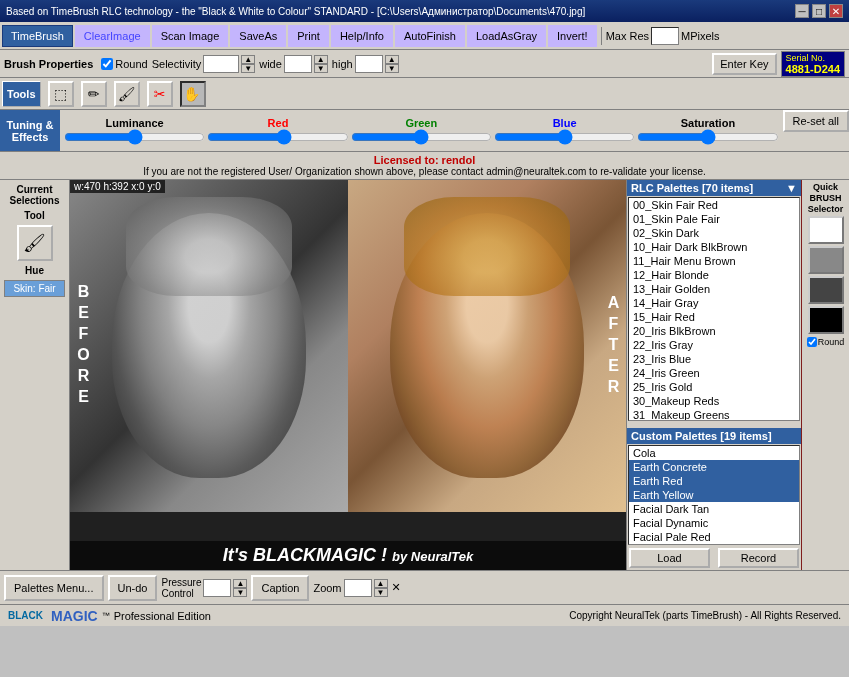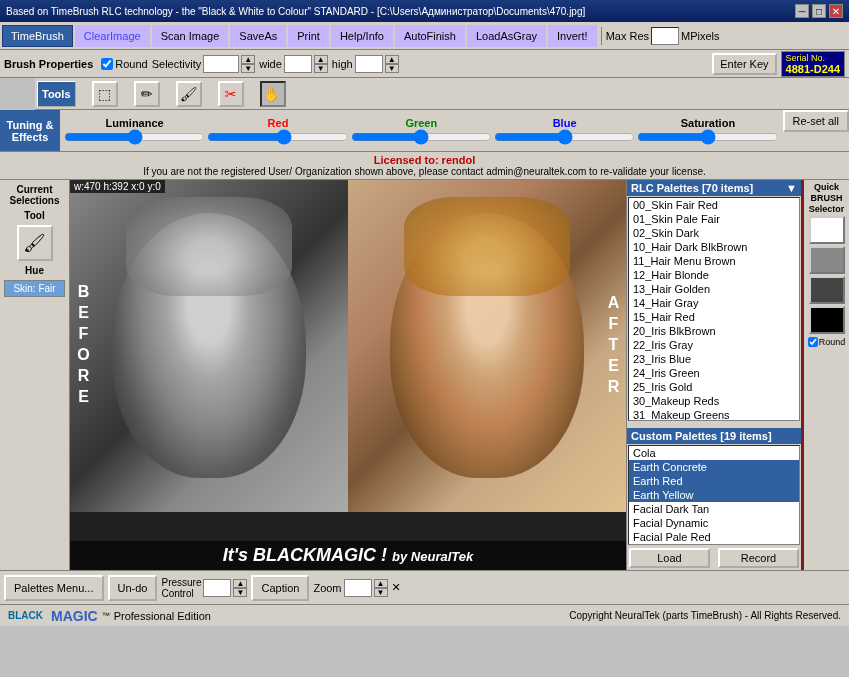--- a/index.html
+++ b/index.html
@@ -78,22 +78,21 @@
     }
 
     
     #toolsrow {
       background: #d4d0c8;
       display: flex;
       align-items: center;
       height: 32px;
       border-bottom: 1px solid #808080;
       padding: 2px;
-      gap: 16px;
-      margin-left: 35px;
+      gap: 7px;
     }
     .tools-label {
       background: #3060a0; color: white; padding: 2px 4px; font-size: 11px;
       font-weight: bold; height: 26px; display: flex; align-items: center;
       border: 1px outset #fff;
     }
     .tool-icon {
       width: 26px; height: 26px; background: #d4d0c8; border: 2px outset #fff;
       display: flex; align-items: center; justify-content: center; cursor: pointer; font-size: 14px;
     }
@@ -244,21 +243,21 @@
     }
     .palette-btns { display: flex; gap: 8px; padding: 2px; }
     .palette-btn {
       flex: 1; padding: 2px; background: #d4d0c8; border: 2px outset #fff;
       cursor: pointer; font-size: 11px; text-align: center;
     }
 
     
     #quickbrush {
       width: 48px; min-width: 48px; background: #d4d0c8;
-      border-left: 3px solid #7f1d1d;
+      border-left: 1px solid #7f1d1d;
       display: flex; flex-direction: column; align-items: center;
       padding: 2px; gap: 2px;
     }
     .qb-label {
       font-size: 9px; font-weight: bold; text-align: center; color: #000;
       writing-mode: horizontal-tb; line-height: 1.2;
     }
     .qb-swatch {
       width: 36px; height: 28px; border: 2px outset #fff; cursor: pointer;
       display: flex; align-items: center; justify-content: center;

